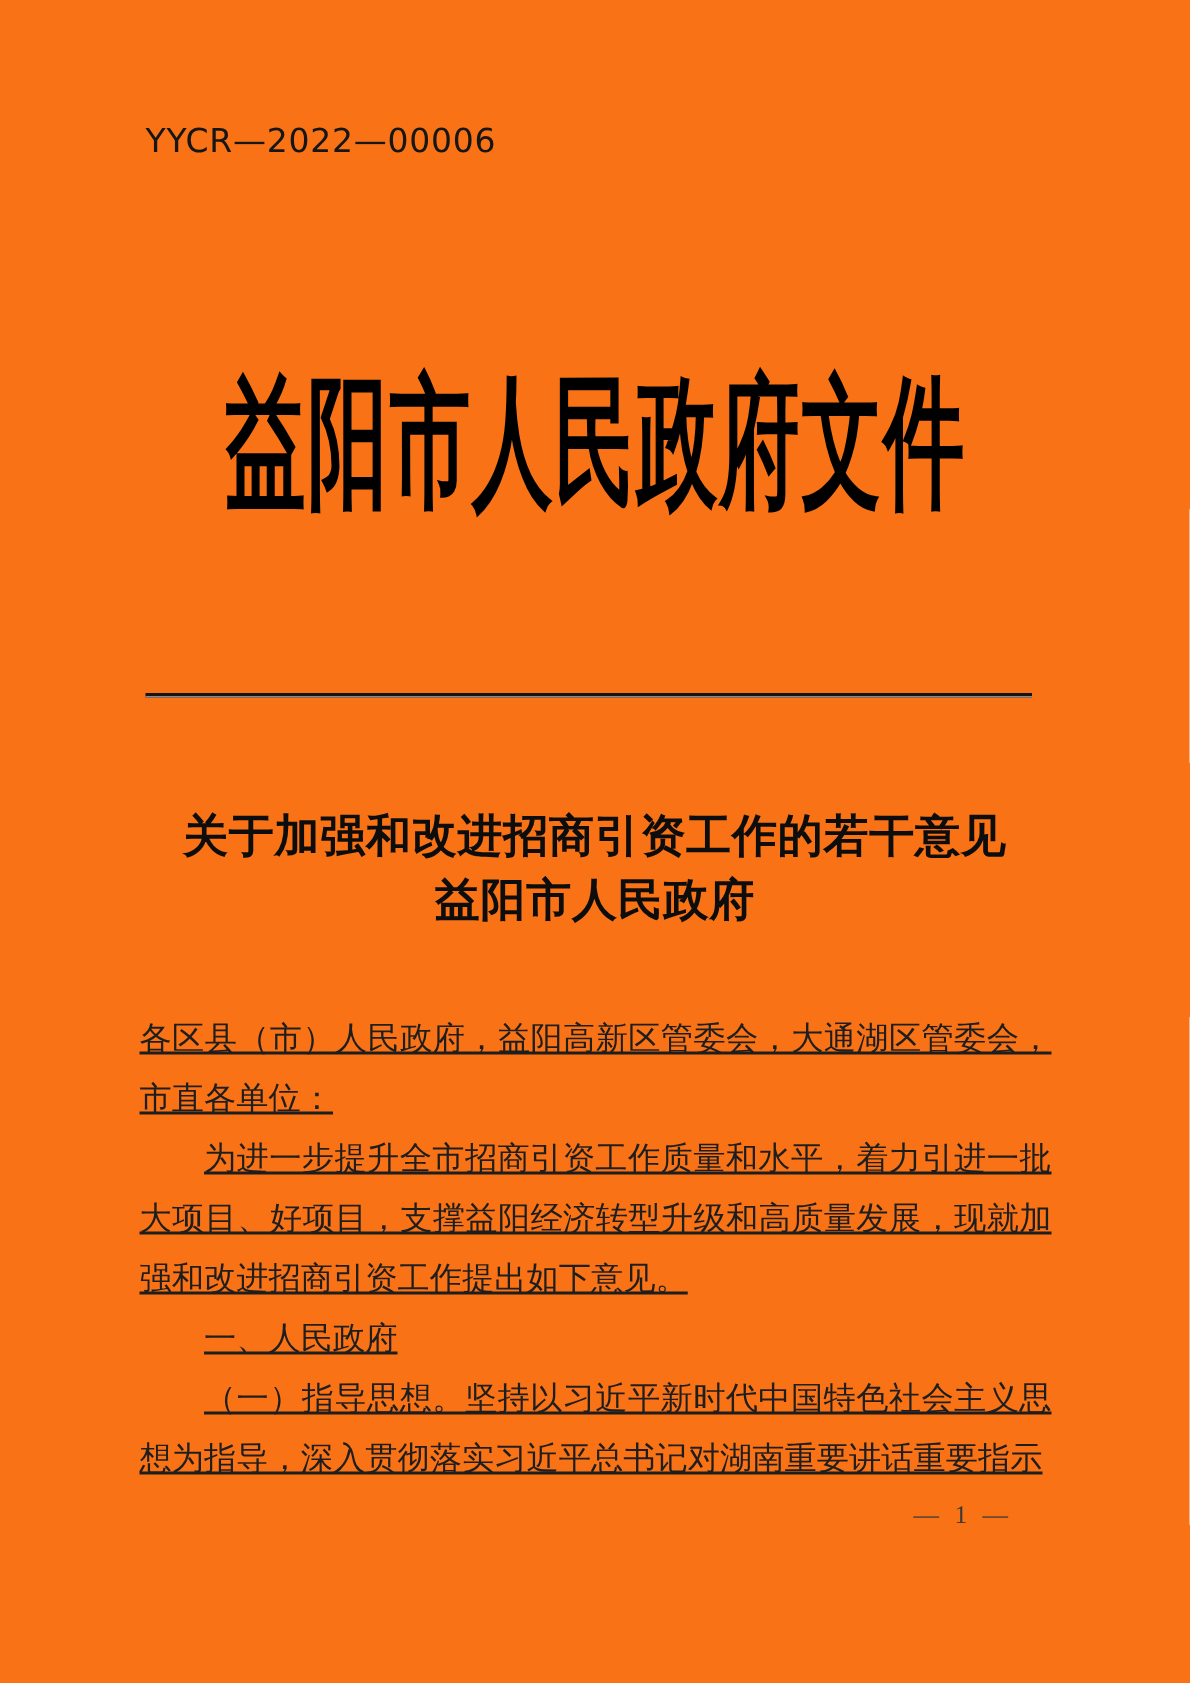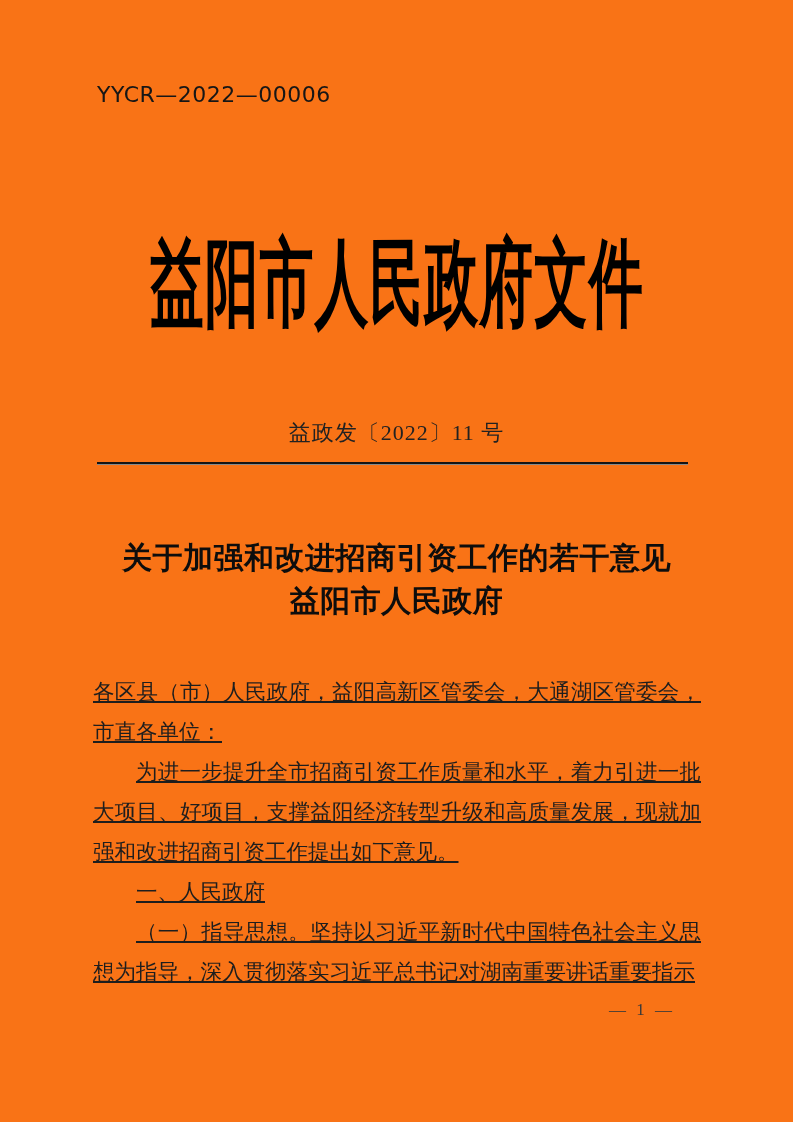--- a/index.html
+++ b/index.html
@@ -21,21 +21,21 @@
     font-family: "DejaVu Sans", "Liberation Sans", sans-serif;
     font-size: 22px;
     letter-spacing: 0.5px;
     color: #161616;
     white-space: nowrap;
   }
   .header-title-wrap {
     position: absolute;
     left: 0;
     right: 0;
-    top: 230px;
+    top: 242px;
     height: 108px;
     display: flex;
     justify-content: center;
     align-items: center;
   }
   .header-title {
     font-size: 96px;
     font-weight: bold;
     line-height: 1.05;
     white-space: nowrap;
@@ -102,21 +102,20 @@
 <body>
 
 <div class="page">
 
   <div class="doc-ref">YYCR—2022—00006</div>
 
   <div class="header-title-wrap">
     <div class="header-title">益阳市人民政府文件</div>
   </div>
 
-  <div class="doc-number">益政发〔2022〕11 号</div>
 
   <div class="header-rule"></div>
 
   <div class="main-title">
     <div>关于加强和改进招商引资工作的若干意见</div>
     <div>益阳市人民政府</div>
   </div>
 
   <div class="body-text">
     <p class="no-indent">各区县（市）人民政府，益阳高新区管委会，大通湖区管委会，市直各单位：</p>

